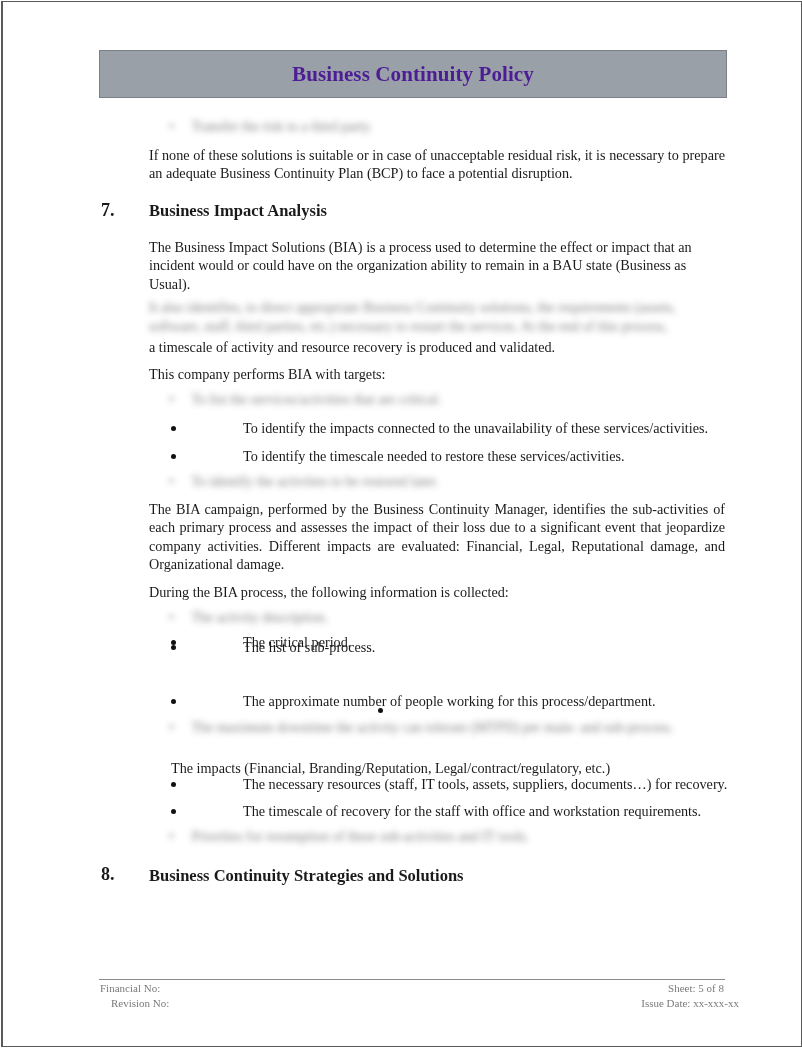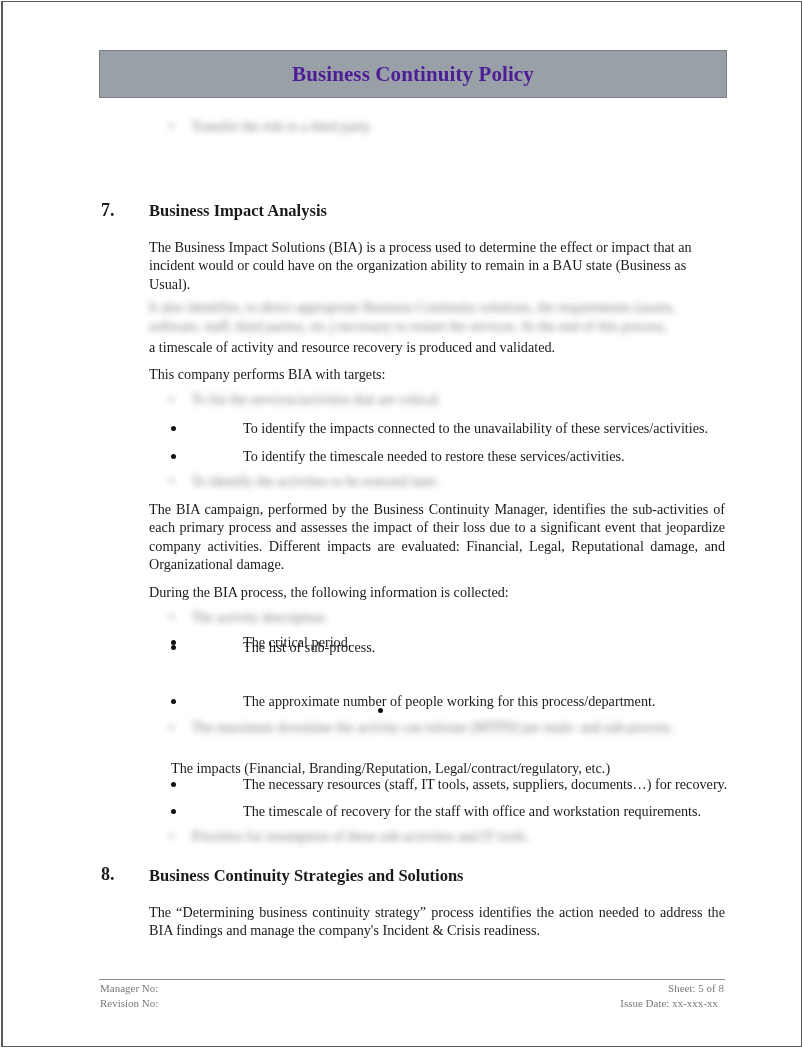--- a/index.html
+++ b/index.html
@@ -41,20 +41,21 @@
 
 <div class="page">
 
   <div class="title-bar">
     <span>Business Continuity Policy</span>
   </div>
 
   <div class="blur" style="left:166px; top:117px; width:240px;">
     <span>•&nbsp;&nbsp;&nbsp;&nbsp;&nbsp;</span><span>Transfer the risk to a third party.</span>
   </div>
+  <div class="text justify" style="top:144px;">If none of these solutions is suitable or in case of unacceptable residual risk, it is necessary to prepare an adequate Business Continuity Plan (BCP) to face a potential disruption.</div>
 
   <div class="heading-num" style="top:198px;">7.</div>
   <div class="heading-title" style="top:199px;">Business Impact Analysis</div>
 
   <div class="text" style="top:236px;">The Business Impact Solutions (BIA) is a process used to determine the effect or impact that an incident would or could have on the organization ability to remain in a BAU state (Business as Usual).</div>
 
   <div class="blur" style="left:146px; top:298px; width:576px;">It also identifies, to direct appropriate Business Continuity solutions, the requirements (assets, </div>
   <div class="blur" style="left:146px; top:317px; width:576px;">software, staff, third parties, etc.) necessary to restart the services. At the end of this process,</div>
   <div class="text" style="top:336px;">a timescale of activity and resource recovery is produced and validated.</div>
 
@@ -107,21 +108,20 @@
   <div class="bullet" style="top:800px;">
     <span class="dot"></span>
     <span>The timescale of recovery for the staff with office and workstation requirements.</span>
   </div>
   <div class="blur" style="left:166px; top:827px; width:410px;">
     <span>•&nbsp;&nbsp;&nbsp;&nbsp;&nbsp;</span><span>Priorities for resumption of these sub-activities and IT tools.</span>
   </div>
 
   <div class="heading-num" style="top:862px;">8.</div>
   <div class="heading-title" style="top:864px;">Business Continuity Strategies and Solutions</div>
-  <div class="text justify" style="top:901px;">The “Determining business continuity strategy” process identifies the action needed to address the BIA findings and manage the company's Incident &amp; Crisis readiness.</div>
 
   <div class="footer-line"></div>
-  <div class="footer" style="left:97px; top:980px;">Manager No:</div>
-  <div class="footer" style="left:97px; top:995px;">Revision No:</div>
+  <div class="footer" style="left:97px; top:980px;">Financial No:</div>
+  <div class="footer" style="left:108px; top:995px;">Revision No:</div>
   <div class="footer" style="right:77px; top:980px; text-align:right;">Sheet: 5 of 8</div>
-  <div class="footer" style="right:83px; top:995px; text-align:left;">Issue Date: xx-xxx-xx</div>
+  <div class="footer" style="right:62px; top:995px; text-align:left;">Issue Date: xx-xxx-xx</div>
 
 </div>
 
 </body></html>

